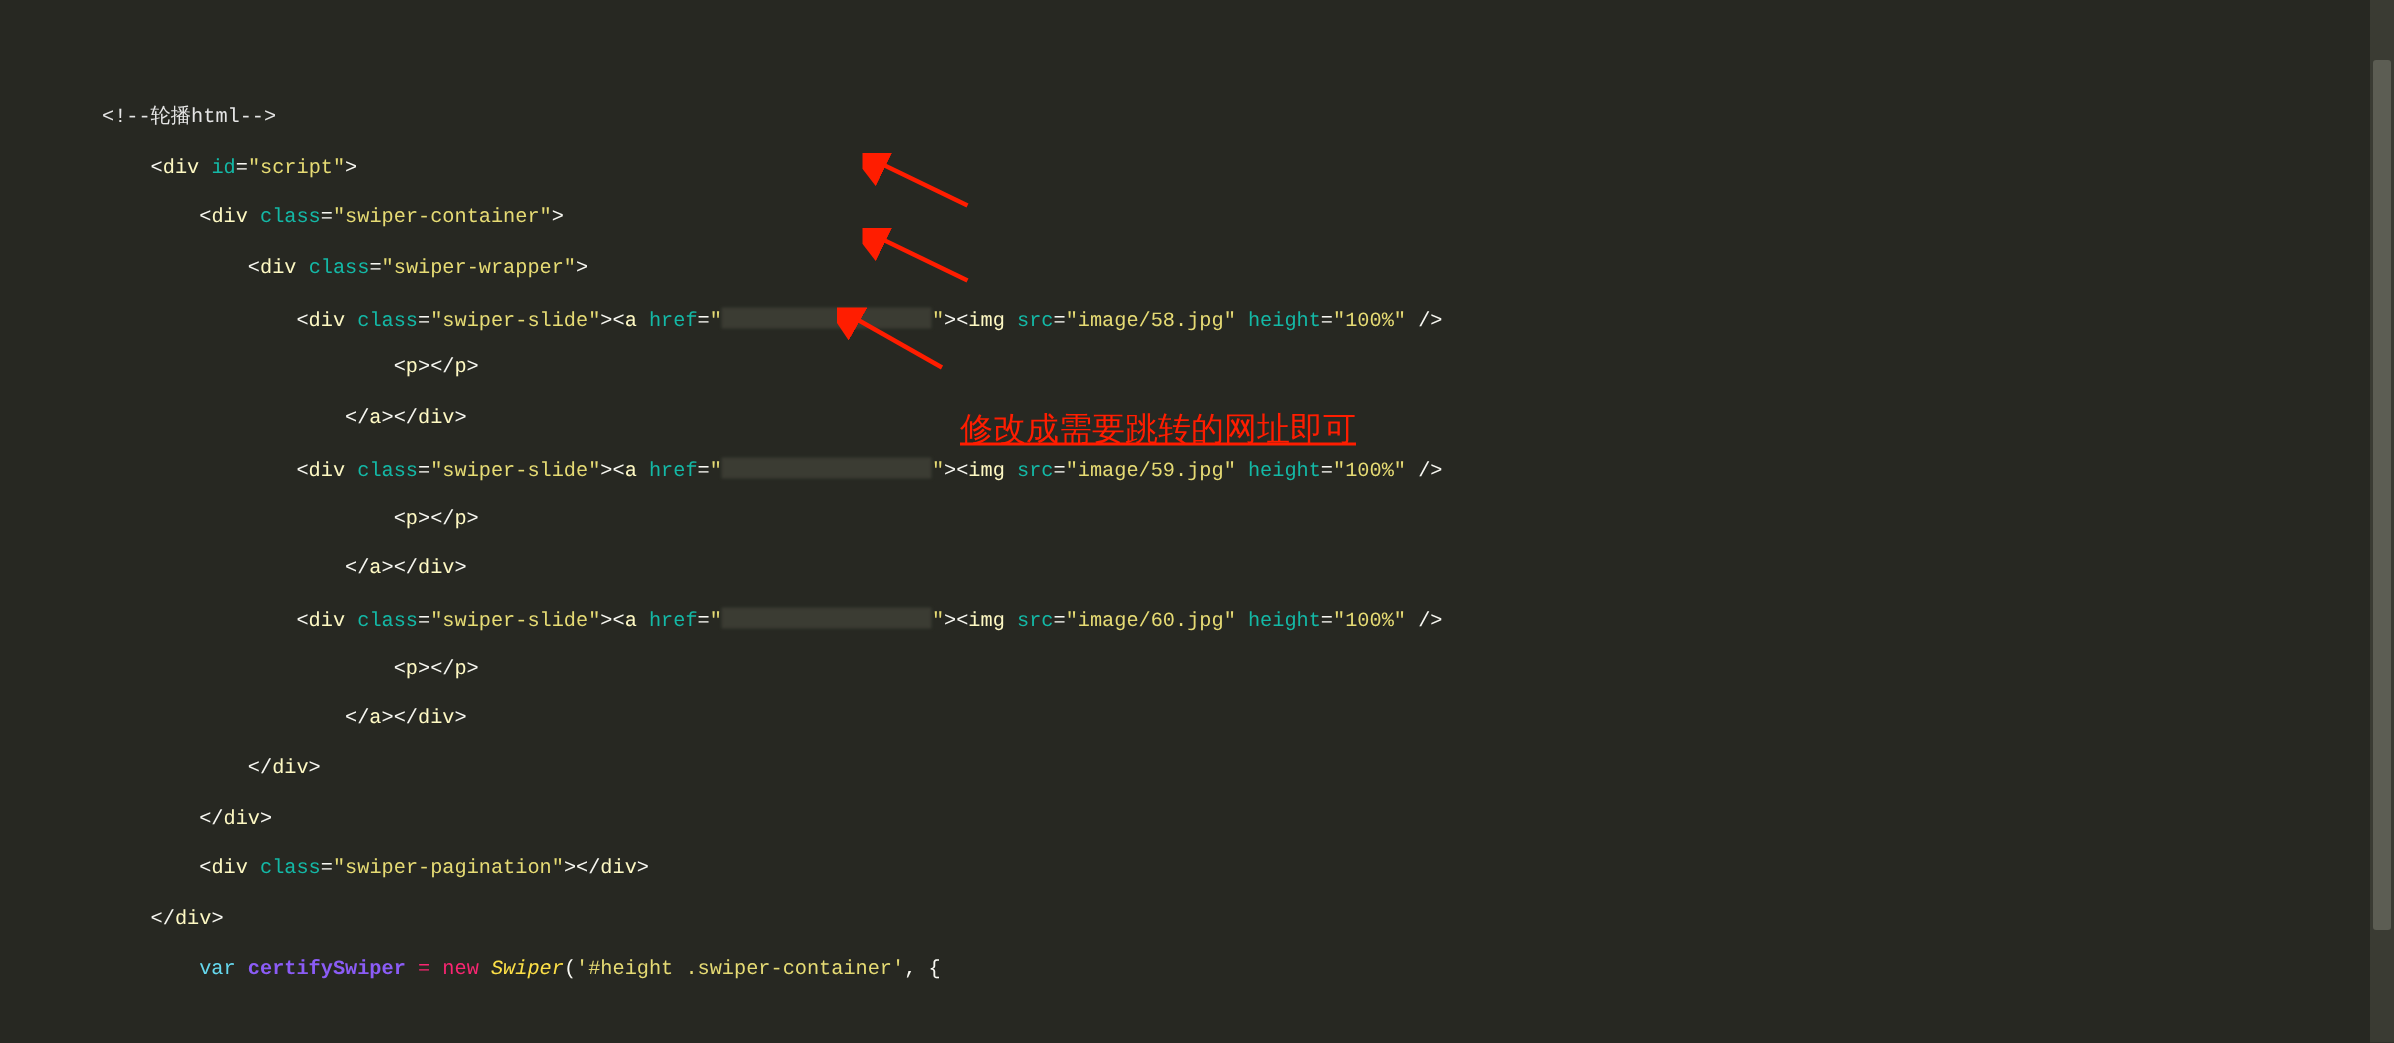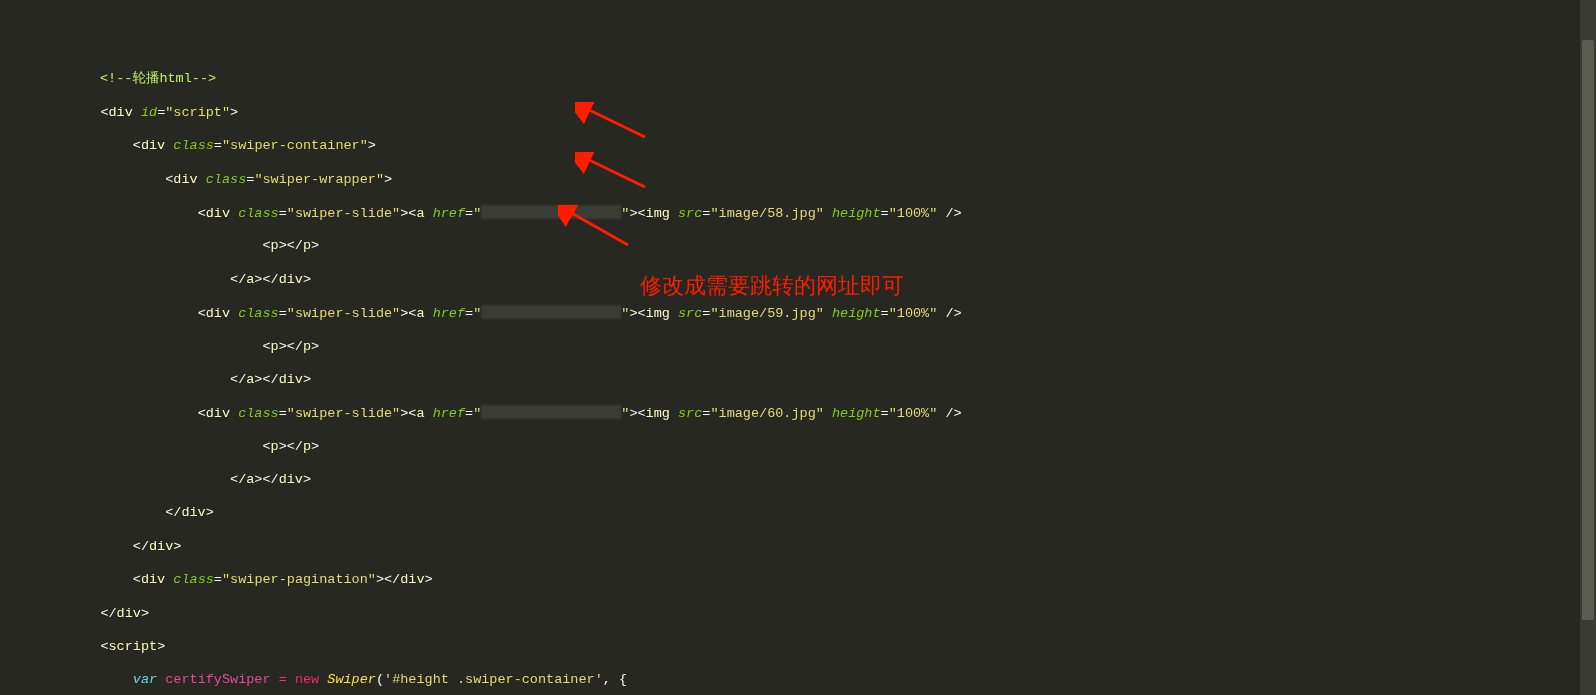--- a/index.html
+++ b/index.html
@@ -12,28 +12,28 @@
     line-height: 16.7px;
     color: #f8f8f2;
     overflow: hidden;
   }
   .editor {
     position: relative;
     padding: 0 0 0 68px;
     white-space: pre;
   }
   .line { height: 16.7px; }
-  .t-comment { color: #bef264; margin-left: 32px; }
+  .t-comment { color: #e5e5e5; }
   .t-tag     { color: #fef9c3; }
-  .t-attr    { color: #84cc16; font-style: italic; }
+  .t-attr    { color: #14b8a6; }
   .t-str     { color: #e6db74; }
   .t-punc    { color: #f8f8f2; }
   .t-func    { color: #fde047; font-style: italic; }
-  .t-kw      { color: #66d9ef; font-style: italic; }
-  .t-var     { color: #ec4899; }
+  .t-kw      { color: #66d9ef; }
+  .t-var     { color: #8b5cf6; font-weight: bold; }
   .t-op      { color: #f92672; }
 
   .redacted {
     display: inline-block;
     width: 140px;
     height: 14px;
     vertical-align: -2px;
     background: #3b3c33;
     filter: blur(1px);
   }
@@ -79,21 +79,20 @@
 <div class="line">                <span class="t-punc">&lt;</span><span class="t-tag">div</span> <span class="t-attr">class</span><span class="t-punc">=</span><span class="t-str">"<span>swiper-slide</span>"</span><span class="t-punc">&gt;&lt;</span><span class="t-tag">a</span> <span class="t-attr">href</span><span class="t-punc">=</span><span class="t-str">"</span><span class="redacted"></span><span class="t-str">"</span><span class="t-punc">&gt;&lt;</span><span class="t-tag">img</span> <span class="t-attr">src</span><span class="t-punc">=</span><span class="t-str">"<span>image/59.jpg</span>"</span> <span class="t-attr">height</span><span class="t-punc">=</span><span class="t-str">"<span>100%</span>"</span> <span class="t-punc">/&gt;</span></div>
 <div class="line">                        <span class="t-punc">&lt;</span><span class="t-tag">p</span><span class="t-punc">&gt;&lt;/</span><span class="t-tag">p</span><span class="t-punc">&gt;</span></div>
 <div class="line">                    <span class="t-punc">&lt;/</span><span class="t-tag">a</span><span class="t-punc">&gt;&lt;/</span><span class="t-tag">div</span><span class="t-punc">&gt;</span></div>
 <div class="line">                <span class="t-punc">&lt;</span><span class="t-tag">div</span> <span class="t-attr">class</span><span class="t-punc">=</span><span class="t-str">"<span>swiper-slide</span>"</span><span class="t-punc">&gt;&lt;</span><span class="t-tag">a</span> <span class="t-attr">href</span><span class="t-punc">=</span><span class="t-str">"</span><span class="redacted"></span><span class="t-str">"</span><span class="t-punc">&gt;&lt;</span><span class="t-tag">img</span> <span class="t-attr">src</span><span class="t-punc">=</span><span class="t-str">"<span>image/60.jpg</span>"</span> <span class="t-attr">height</span><span class="t-punc">=</span><span class="t-str">"<span>100%</span>"</span> <span class="t-punc">/&gt;</span></div>
 <div class="line">                        <span class="t-punc">&lt;</span><span class="t-tag">p</span><span class="t-punc">&gt;&lt;/</span><span class="t-tag">p</span><span class="t-punc">&gt;</span></div>
 <div class="line">                    <span class="t-punc">&lt;/</span><span class="t-tag">a</span><span class="t-punc">&gt;&lt;/</span><span class="t-tag">div</span><span class="t-punc">&gt;</span></div>
 <div class="line">            <span class="t-punc">&lt;/</span><span class="t-tag">div</span><span class="t-punc">&gt;</span></div>
 <div class="line">        <span class="t-punc">&lt;/</span><span class="t-tag">div</span><span class="t-punc">&gt;</span></div>
 <div class="line">        <span class="t-punc">&lt;</span><span class="t-tag">div</span> <span class="t-attr">class</span><span class="t-punc">=</span><span class="t-str">"<span>swiper-pagination</span>"</span><span class="t-punc">&gt;&lt;/</span><span class="t-tag">div</span><span class="t-punc">&gt;</span></div>
 <div class="line">    <span class="t-punc">&lt;/</span><span class="t-tag">div</span><span class="t-punc">&gt;</span></div>
-<div class="line">    <span class="t-punc">&lt;</span><span class="t-tag">script</span><span class="t-punc">&gt;</span></div>
 <div class="line">        <span class="t-kw">var</span> <span class="t-var">certifySwiper</span> <span class="t-op">=</span> <span class="t-op">new</span> <span class="t-func">Swiper</span><span class="t-punc">(</span><span class="t-str">'#height .swiper-container'</span><span class="t-punc">, {</span></div>
 
 
 
 
 
 
 
 
 
@@ -128,17 +127,17 @@
 </svg>
 <svg class="arrow" style="left:558px;top:205px;" width="80" height="45">
   <defs>
       <marker id="ah3" markerWidth="10" markerHeight="10" refX="2" refY="5" orient="auto">
         <path d="M0,0 L10,5 L0,10 Z" fill="#ff1d00"></path>
       </marker>
     </defs>
   <line x1="70" y1="40" x2="10" y2="6" stroke="#ff1d00" stroke-width="3" marker-end="url(#ah3)"></line>
 </svg>
 
-<div class="annotation" style="left:640px;top:278px;">修改成需要跳转的网址即可</div>
+<div class="annotation" style="left:640px;top:278px;text-decoration:underline;">修改成需要跳转的网址即可</div>
 
 <div class="scrollbar">
   <div class="scrollbar-thumb"></div>
 </div>
 
 </body></html>

